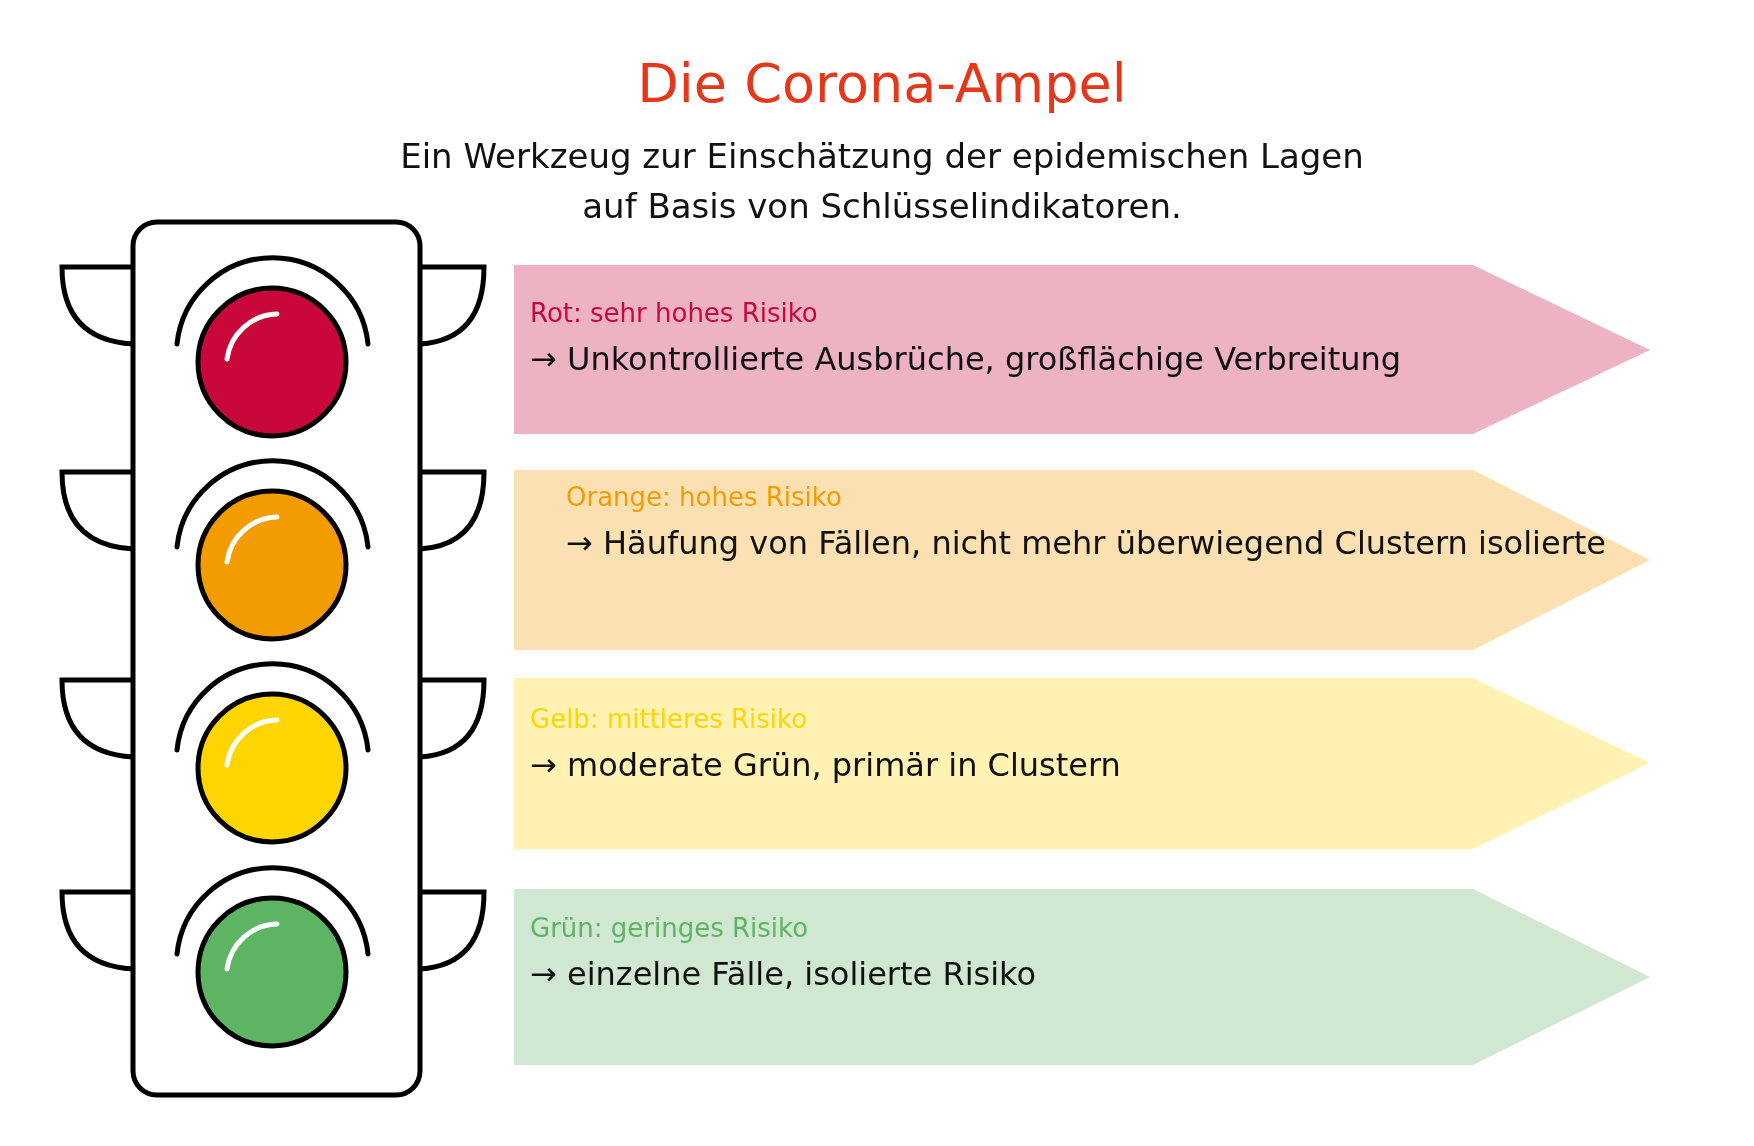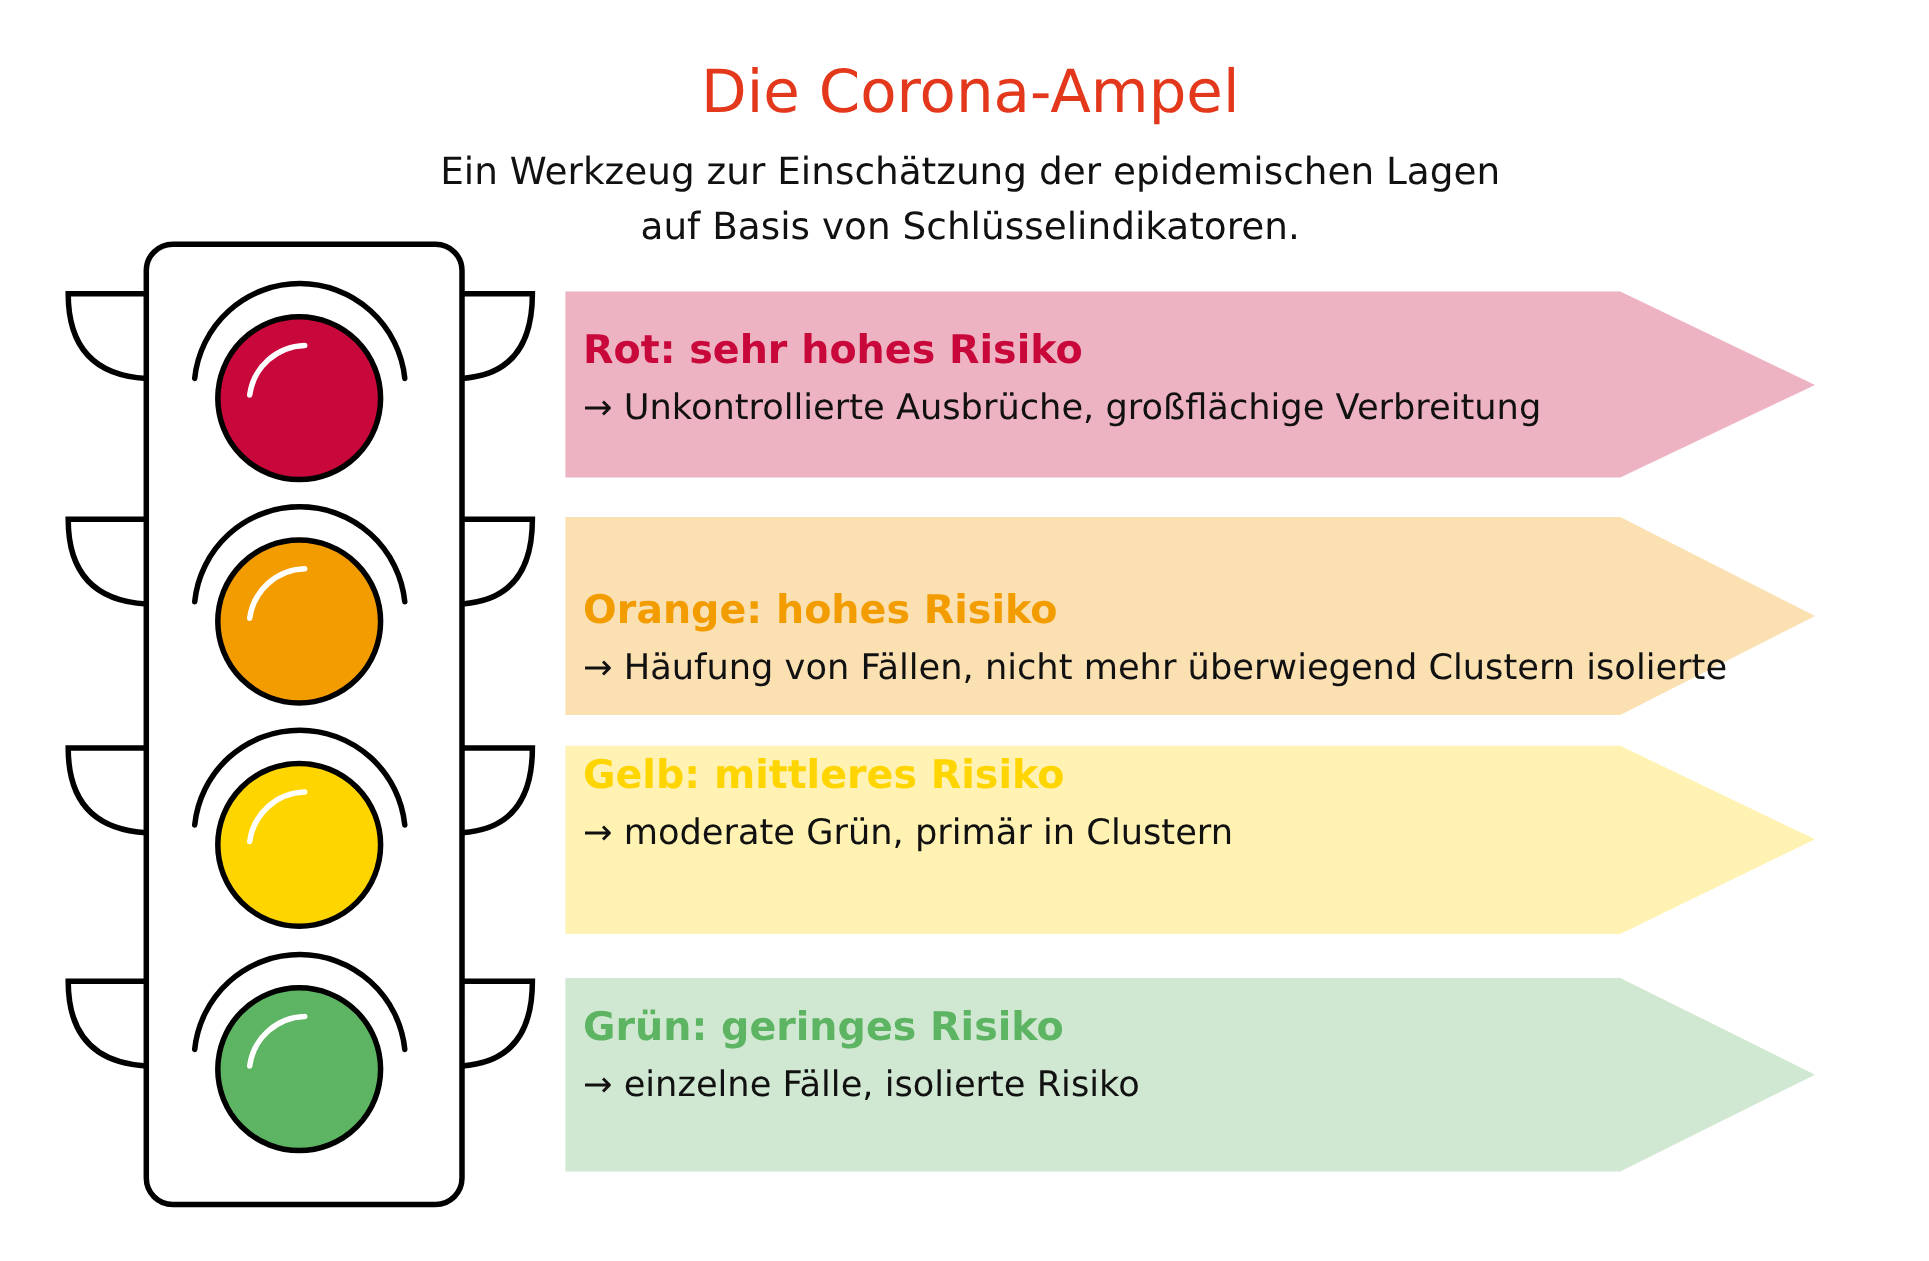--- a/index.html
+++ b/index.html
@@ -6,21 +6,21 @@
   body { width:1754px; height:1146px; position:relative; overflow:hidden;
          font-family:"DejaVu Sans", "Liberation Sans", sans-serif; }
   .title { position:absolute; left:0; width:1764px; top:52px; text-align:center;
            font-size:54px; color:#E3381B; font-weight:normal; letter-spacing:0px; }
   .subtitle { position:absolute; left:0; width:1764px; text-align:center;
               font-size:34px; color:#111; }
   .sub1 { top:136px; }
   .sub2 { top:186px; }
   svg.art { position:absolute; left:0; top:0; }
   .band-text { position:absolute; left:530px; }
-  .band-head { font-size:36px; font-weight:bold; white-space:nowrap; }
+  .band-head { font-size:26px; font-weight:normal; white-space:nowrap; }
   .band-desc { font-size:32px; color:#111; white-space:nowrap; margin-top:12px; }
 </style>
 </head>
 <body>
 
 <div class="title">Die Corona-Ampel</div>
 <div class="subtitle sub1">Ein Werkzeug zur Einschätzung der epidemischen Lagen</div>
 <div class="subtitle sub2">auf Basis von Schlüsselindikatoren.</div>
 
 <svg class="art" width="1754" height="1146" viewBox="0 0 1754 1146">
@@ -72,24 +72,24 @@
   <g>
     <circle cx="272" cy="972" r="74" fill="#5DB462" stroke="#000" stroke-width="5"></circle>
     <path d="M227,969 A52,52 0 0 1 277,924" fill="none" stroke="#fff" stroke-width="5" stroke-linecap="round"></path>
   </g>
 </svg>
 
 <div class="band-text" style="top:298px;">
   <div class="band-head" style="color:#C8073A;">Rot: sehr hohes Risiko</div>
   <div class="band-desc">→ Unkontrollierte Ausbrüche, großflächige Verbreitung</div>
 </div>
-<div class="band-text" style="top:534px;">
+<div class="band-text" style="top:482px;margin-left:36px;">
   <div class="band-head" style="color:#F39C00;">Orange: hohes Risiko</div>
   <div class="band-desc">→ Häufung von Fällen, nicht mehr überwiegend Clustern isolierte</div>
 </div>
-<div class="band-text" style="top:684px;">
+<div class="band-text" style="top:704px;">
   <div class="band-head" style="color:#FFD500;">Gelb: mittleres Risiko</div>
   <div class="band-desc">→ moderate Grün, primär in Clustern</div>
 </div>
 <div class="band-text" style="top:913px;">
   <div class="band-head" style="color:#5DB462;">Grün: geringes Risiko</div>
   <div class="band-desc">→ einzelne Fälle, isolierte Risiko</div>
 </div>
 
 </body></html>

